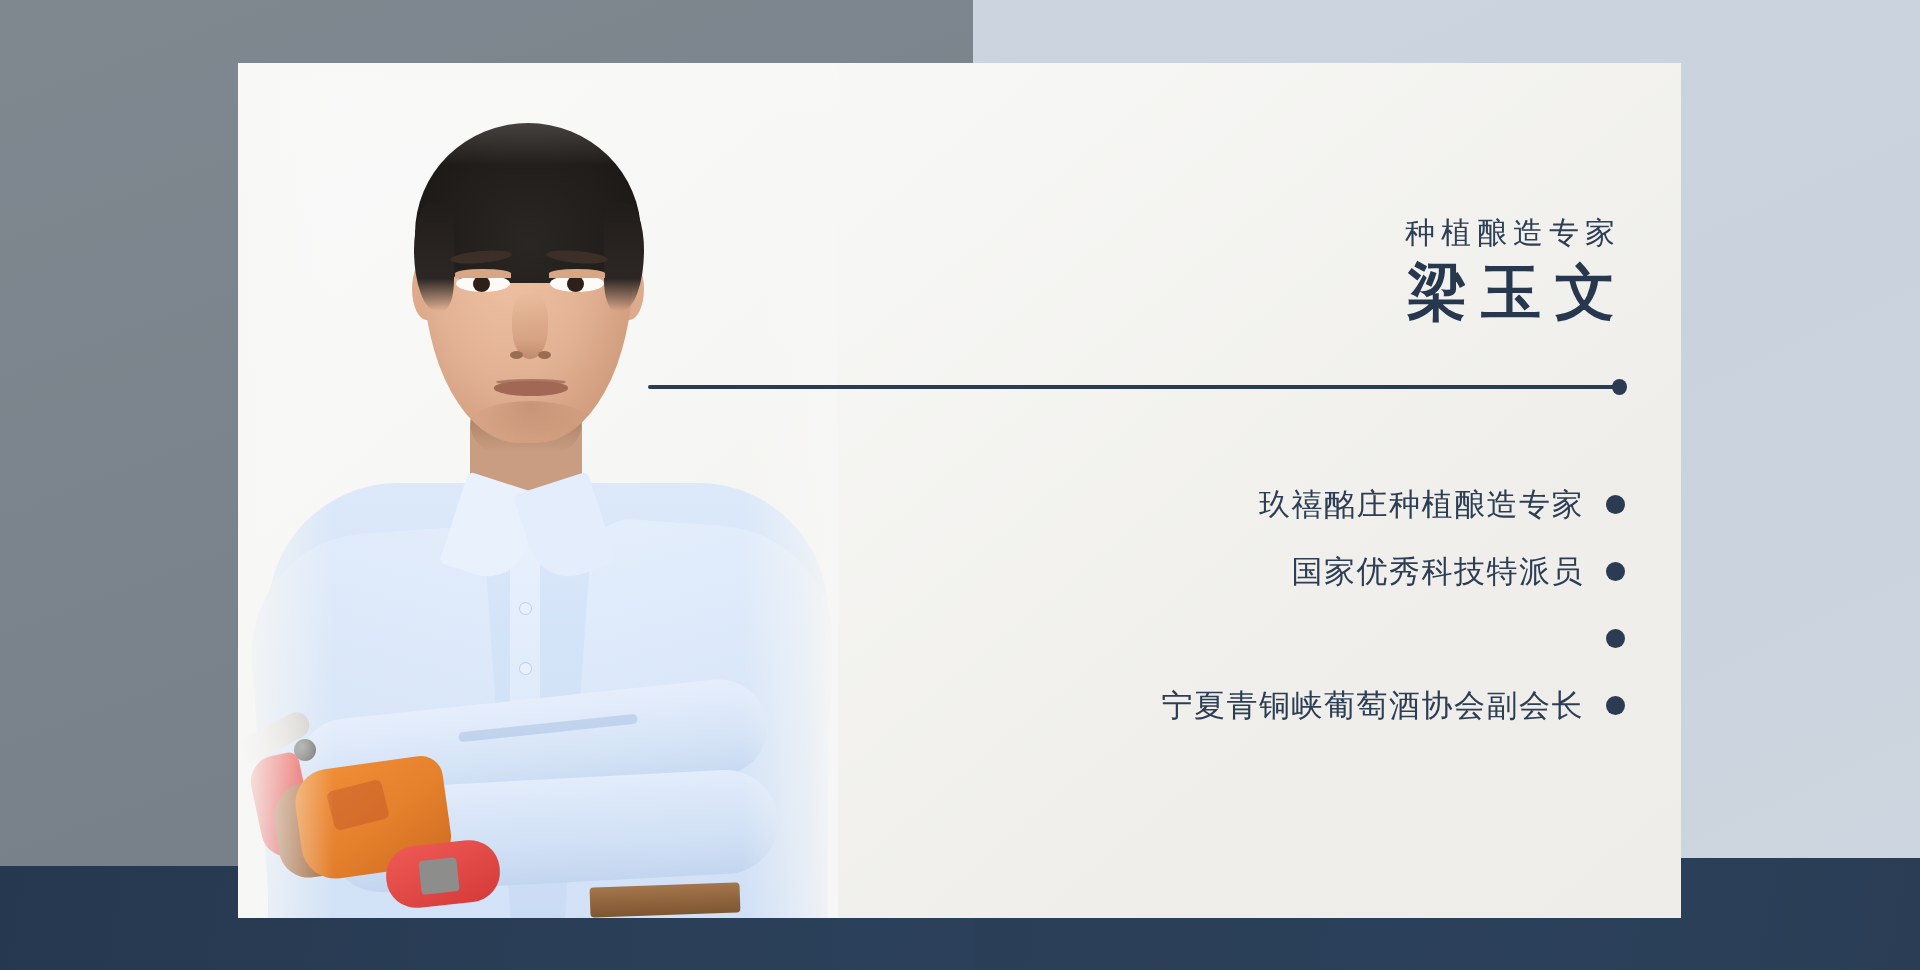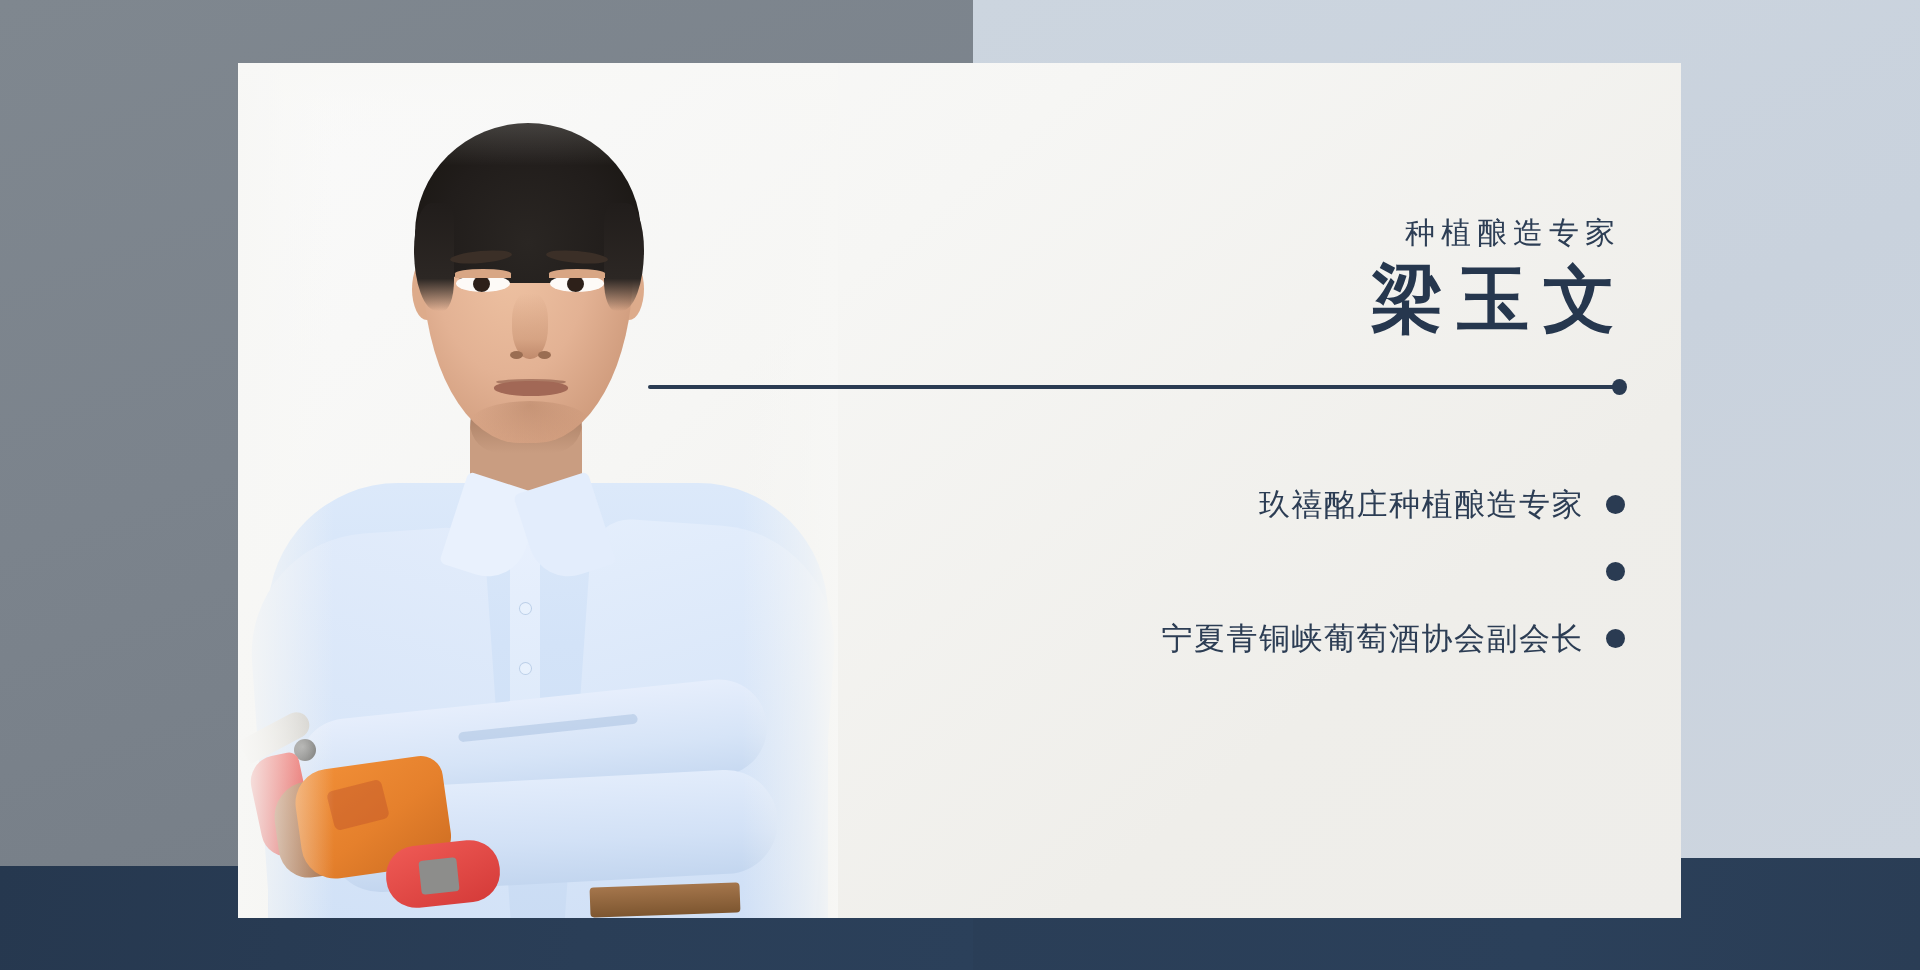--- a/index.html
+++ b/index.html
@@ -150,21 +150,21 @@
     background:linear-gradient(180deg,rgba(248,248,246,.98) 0%,rgba(248,248,246,.25) 5%,rgba(248,248,246,0) 12%);}
 
   
   .subtitle{
     position:absolute;right:60px;top:150px;width:900px;text-align:right;
     font-size:30px;letter-spacing:6px;color:#2d3e55;font-weight:400;
     font-family:"Liberation Sans","DejaVu Sans",sans-serif;
   }
   .name{
     position:absolute;right:52px;top:196px;width:900px;text-align:right;
-    font-size:72px;letter-spacing:14px;line-height:1.15;
+    font-size:60px;letter-spacing:14px;line-height:1.15;
     color:#26374e;font-weight:700;
     font-family:"Liberation Serif","DejaVu Serif",serif;
   }
   .divider{
     position:absolute;left:410px;top:322px;width:972px;height:4px;
     background:#2a3b52;border-radius:2px;
   }
   .divider-dot{
     position:absolute;left:1374px;top:316px;width:15px;height:16px;
     background:#2a3b52;border-radius:50%;
@@ -258,20 +258,24 @@
     <div class="divider"></div>
     <div class="divider-dot"></div>
 
     <div class="creds">
 
       <div class="cred-row">
         <span class="cred-text">玖禧酩庄种植酿造专家</span>
         <span class="cred-dot"></span>
       </div>
 
+      <div class="cred-row">
+        <span class="cred-text">国家优秀科技特派员</span>
+        <span class="cred-dot"></span>
+      </div>
 
 
       <div class="cred-row">
         <span class="cred-dot"></span>
       </div>
 
       <div class="cred-row">
         <span class="cred-text">宁夏青铜峡葡萄酒协会副会长</span>
         <span class="cred-dot"></span>
       </div>

